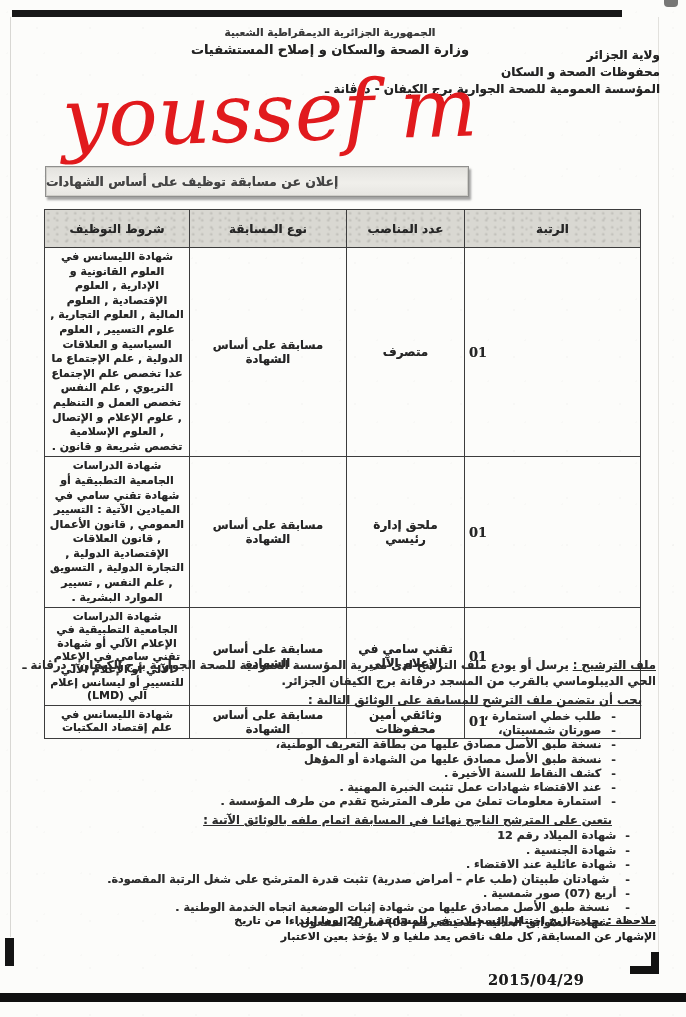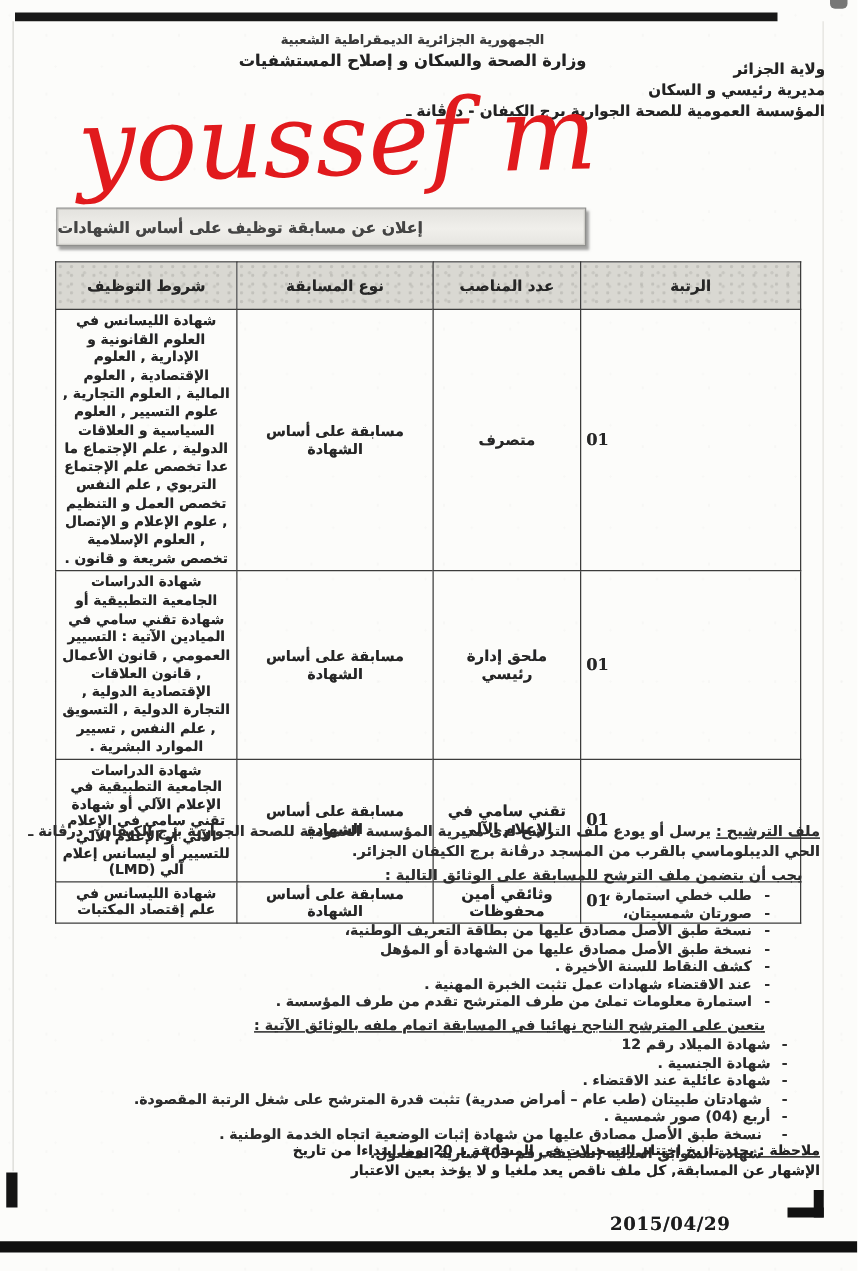--- a/index.html
+++ b/index.html
@@ -116,21 +116,21 @@
   <div class="edge-left"></div>
   <div class="edge-right"></div>
   <div class="mark-tr"></div>
 
   <div class="hdr-center scantext">
     <div class="l1">الجمهورية الجزائرية الديمقراطية الشعبية</div>
     <div class="l2">وزارة الصحة والسكان و إصلاح المستشفيات</div>
   </div>
   <div class="hdr-right scantext">
     <div class="r1">ولاية الجزائر</div>
-    <div class="r2">مديرية رئيسي و السكان</div>
+    <div class="r2">محفوظات الصحة و السكان</div>
     <div class="r3">المؤسسة العمومية للصحة الجوارية برج الكيفان - درڤانة ـ</div>
   </div>
 
   <div class="watermark" style="color:#e11a1d">youssef m</div>
 
   <div class="ann-box">
     <span class="scantext">إعلان عن مسابقة توظيف على أساس الشهادات</span>
   </div>
 
 
@@ -194,21 +194,21 @@
       <li><span class="dash">-</span><span>استمارة معلومات تملئ من طرف المترشح تقدم من طرف المؤسسة .</span></li>
     </ul>
 
     <p class="final-intro">يتعين على المترشح الناجح نهائيا في المسابقة اتمام ملفه بالوثائق الآتية :</p>
 
     <ul class="dashlist2">
       <li><span class="dash">-</span><span>شهادة الميلاد رقم 12</span></li>
       <li><span class="dash">-</span><span>شهادة الجنسية .</span></li>
       <li><span class="dash">-</span><span>شهادة عائلية عند الاقتضاء .</span></li>
       <li class="deep"><span class="dash">-</span><span>شهادتان طبيتان (طب عام – أمراض صدرية) تثبت قدرة المترشح على شغل الرتبة المقصودة.</span></li>
-      <li><span class="dash">-</span><span>أربع (04) صور شمسية .</span></li>
+      <li><span class="dash">-</span><span>أربع (07) صور شمسية .</span></li>
       <li class="deep"><span class="dash">-</span><span>نسخة طبق الأصل مصادق عليها من شهادة إثبات الوضعية اتجاه الخدمة الوطنية .</span></li>
       <li class="deep"><span class="dash">-</span><span>شهادة السوابق العدلية (صحيفة رقم 03) سارية المفعول.</span></li>
     </ul>
   </div>
 
   <div class="note scantext">
     <span class="hd">ملاحظة :</span>
     <span>يحدد تاريخ اختتام التسجيلات في المسابقة بـ 20 يوما ابتداءا من تاريخ الإشهار عن المسابقة, كل ملف ناقص يعد ملغيا و لا يؤخذ بعين الاعتبار</span>
   </div>
 

